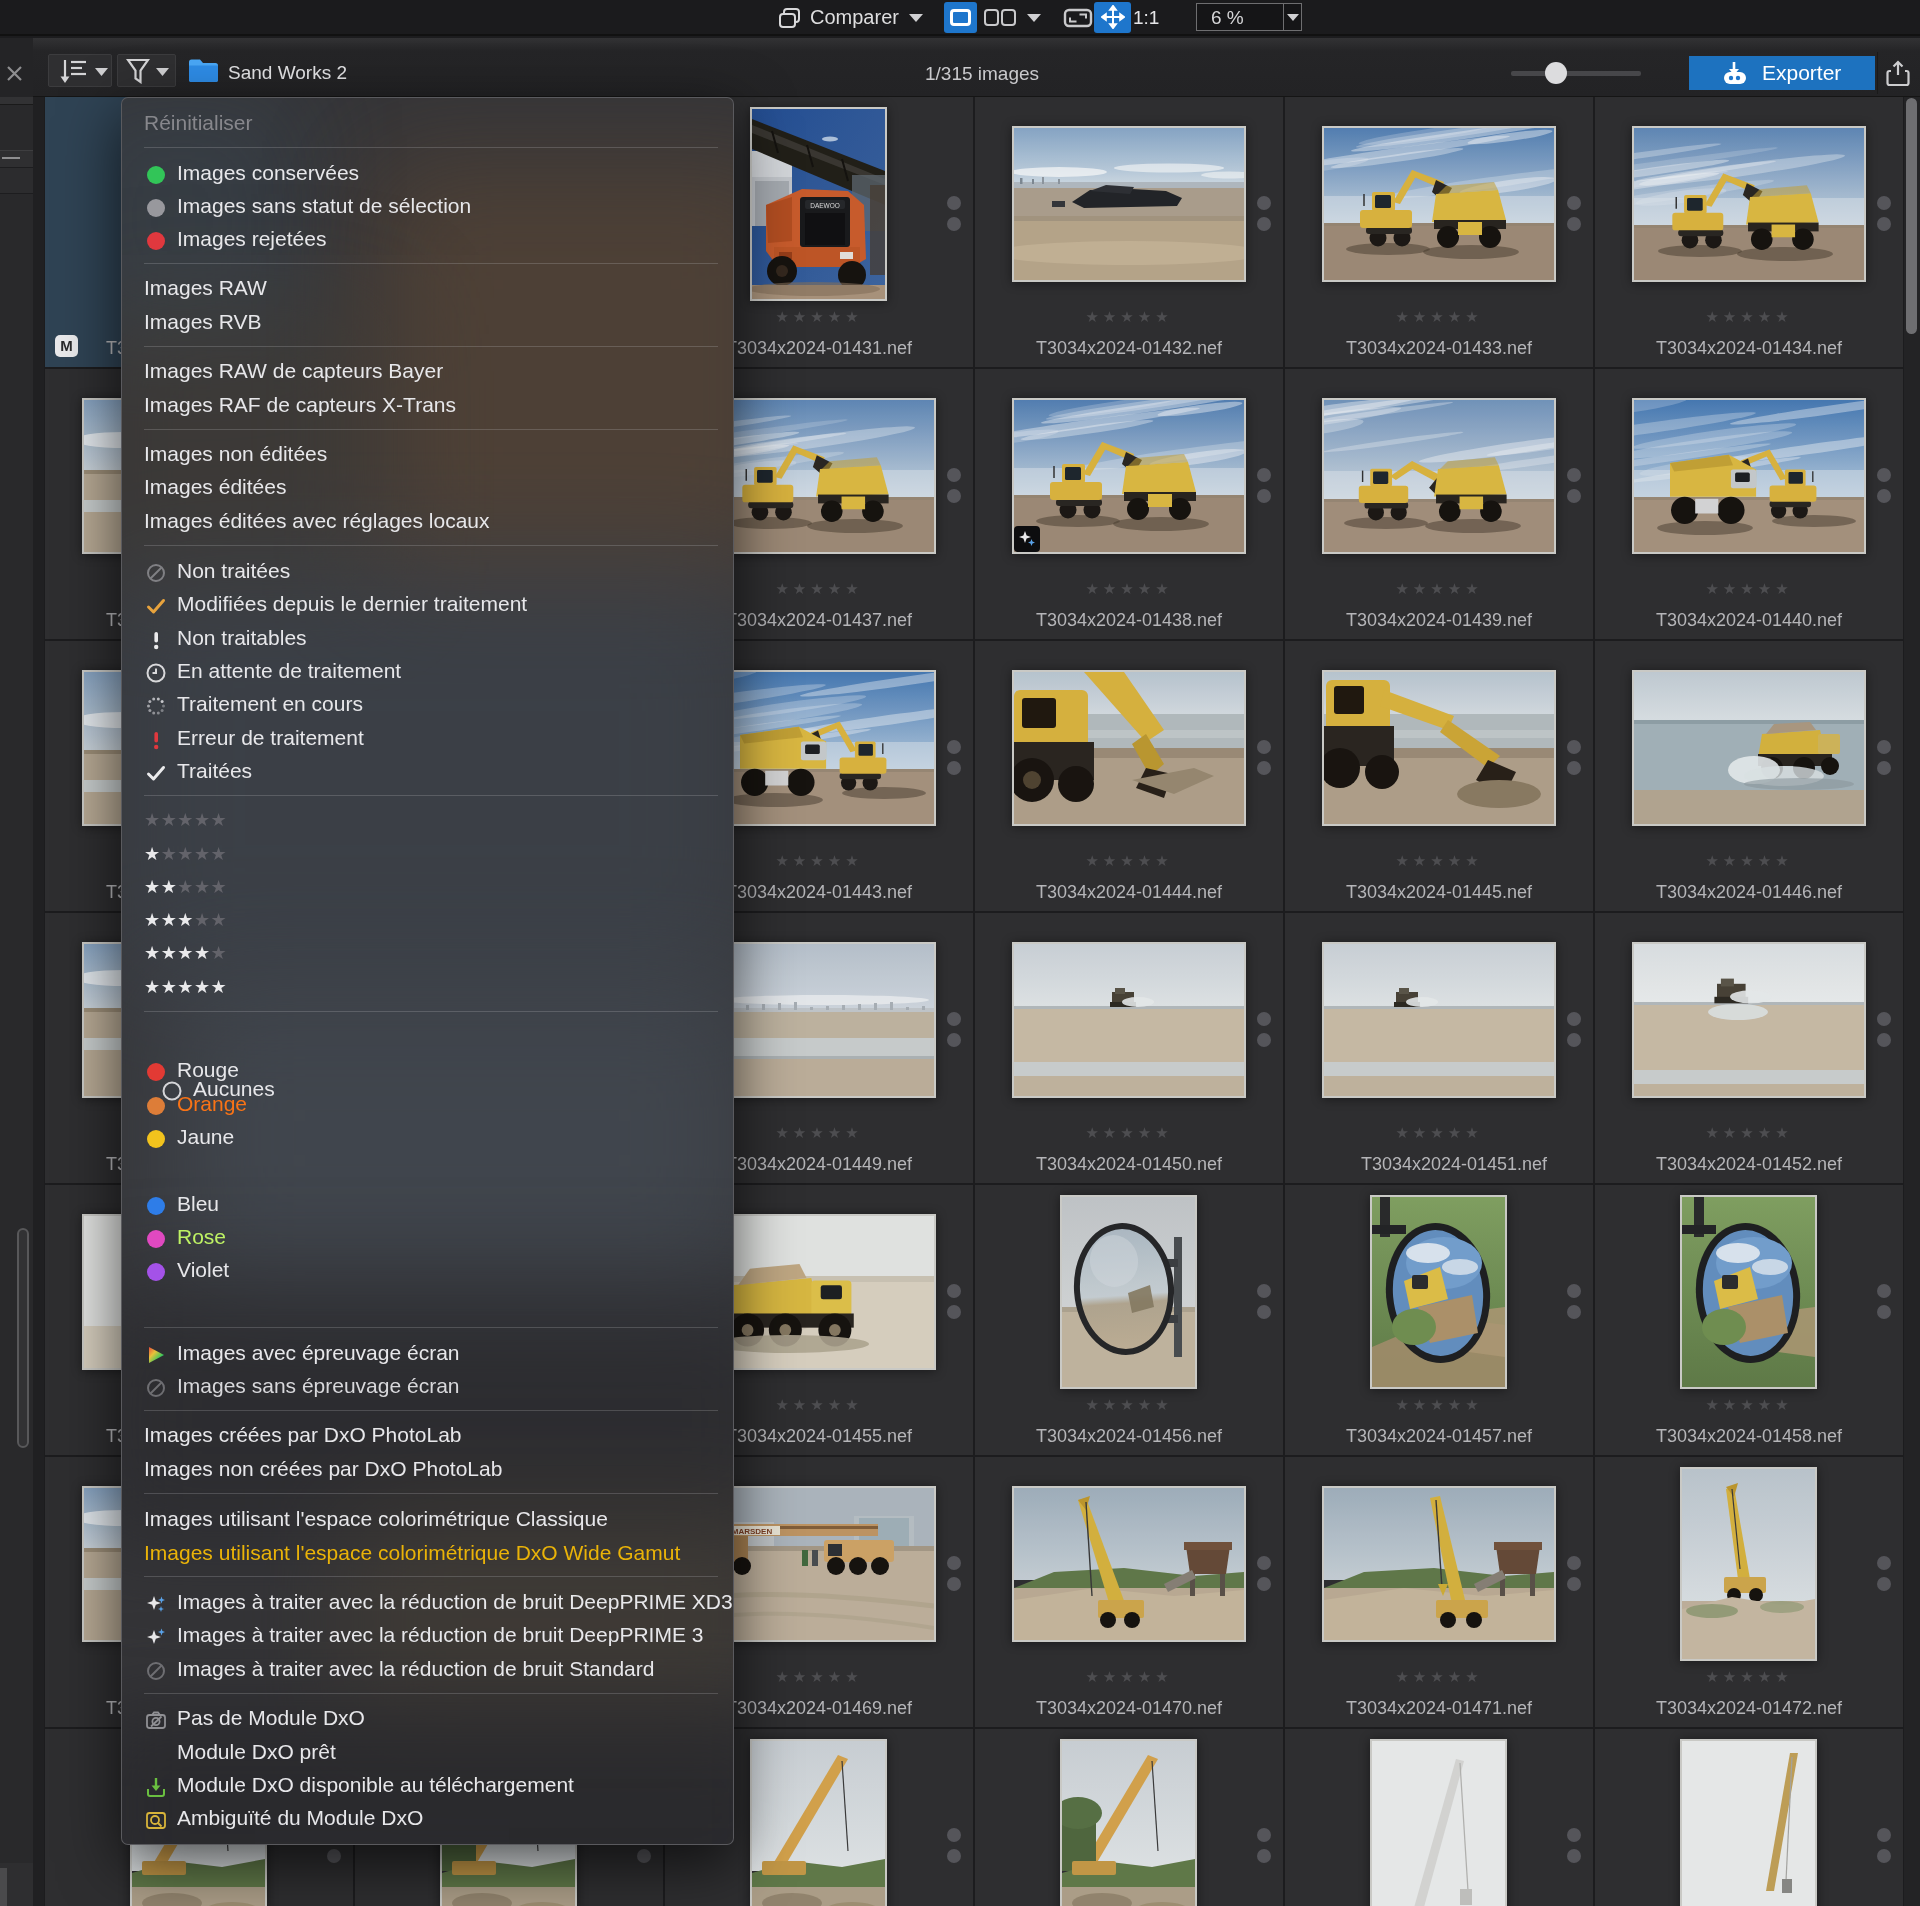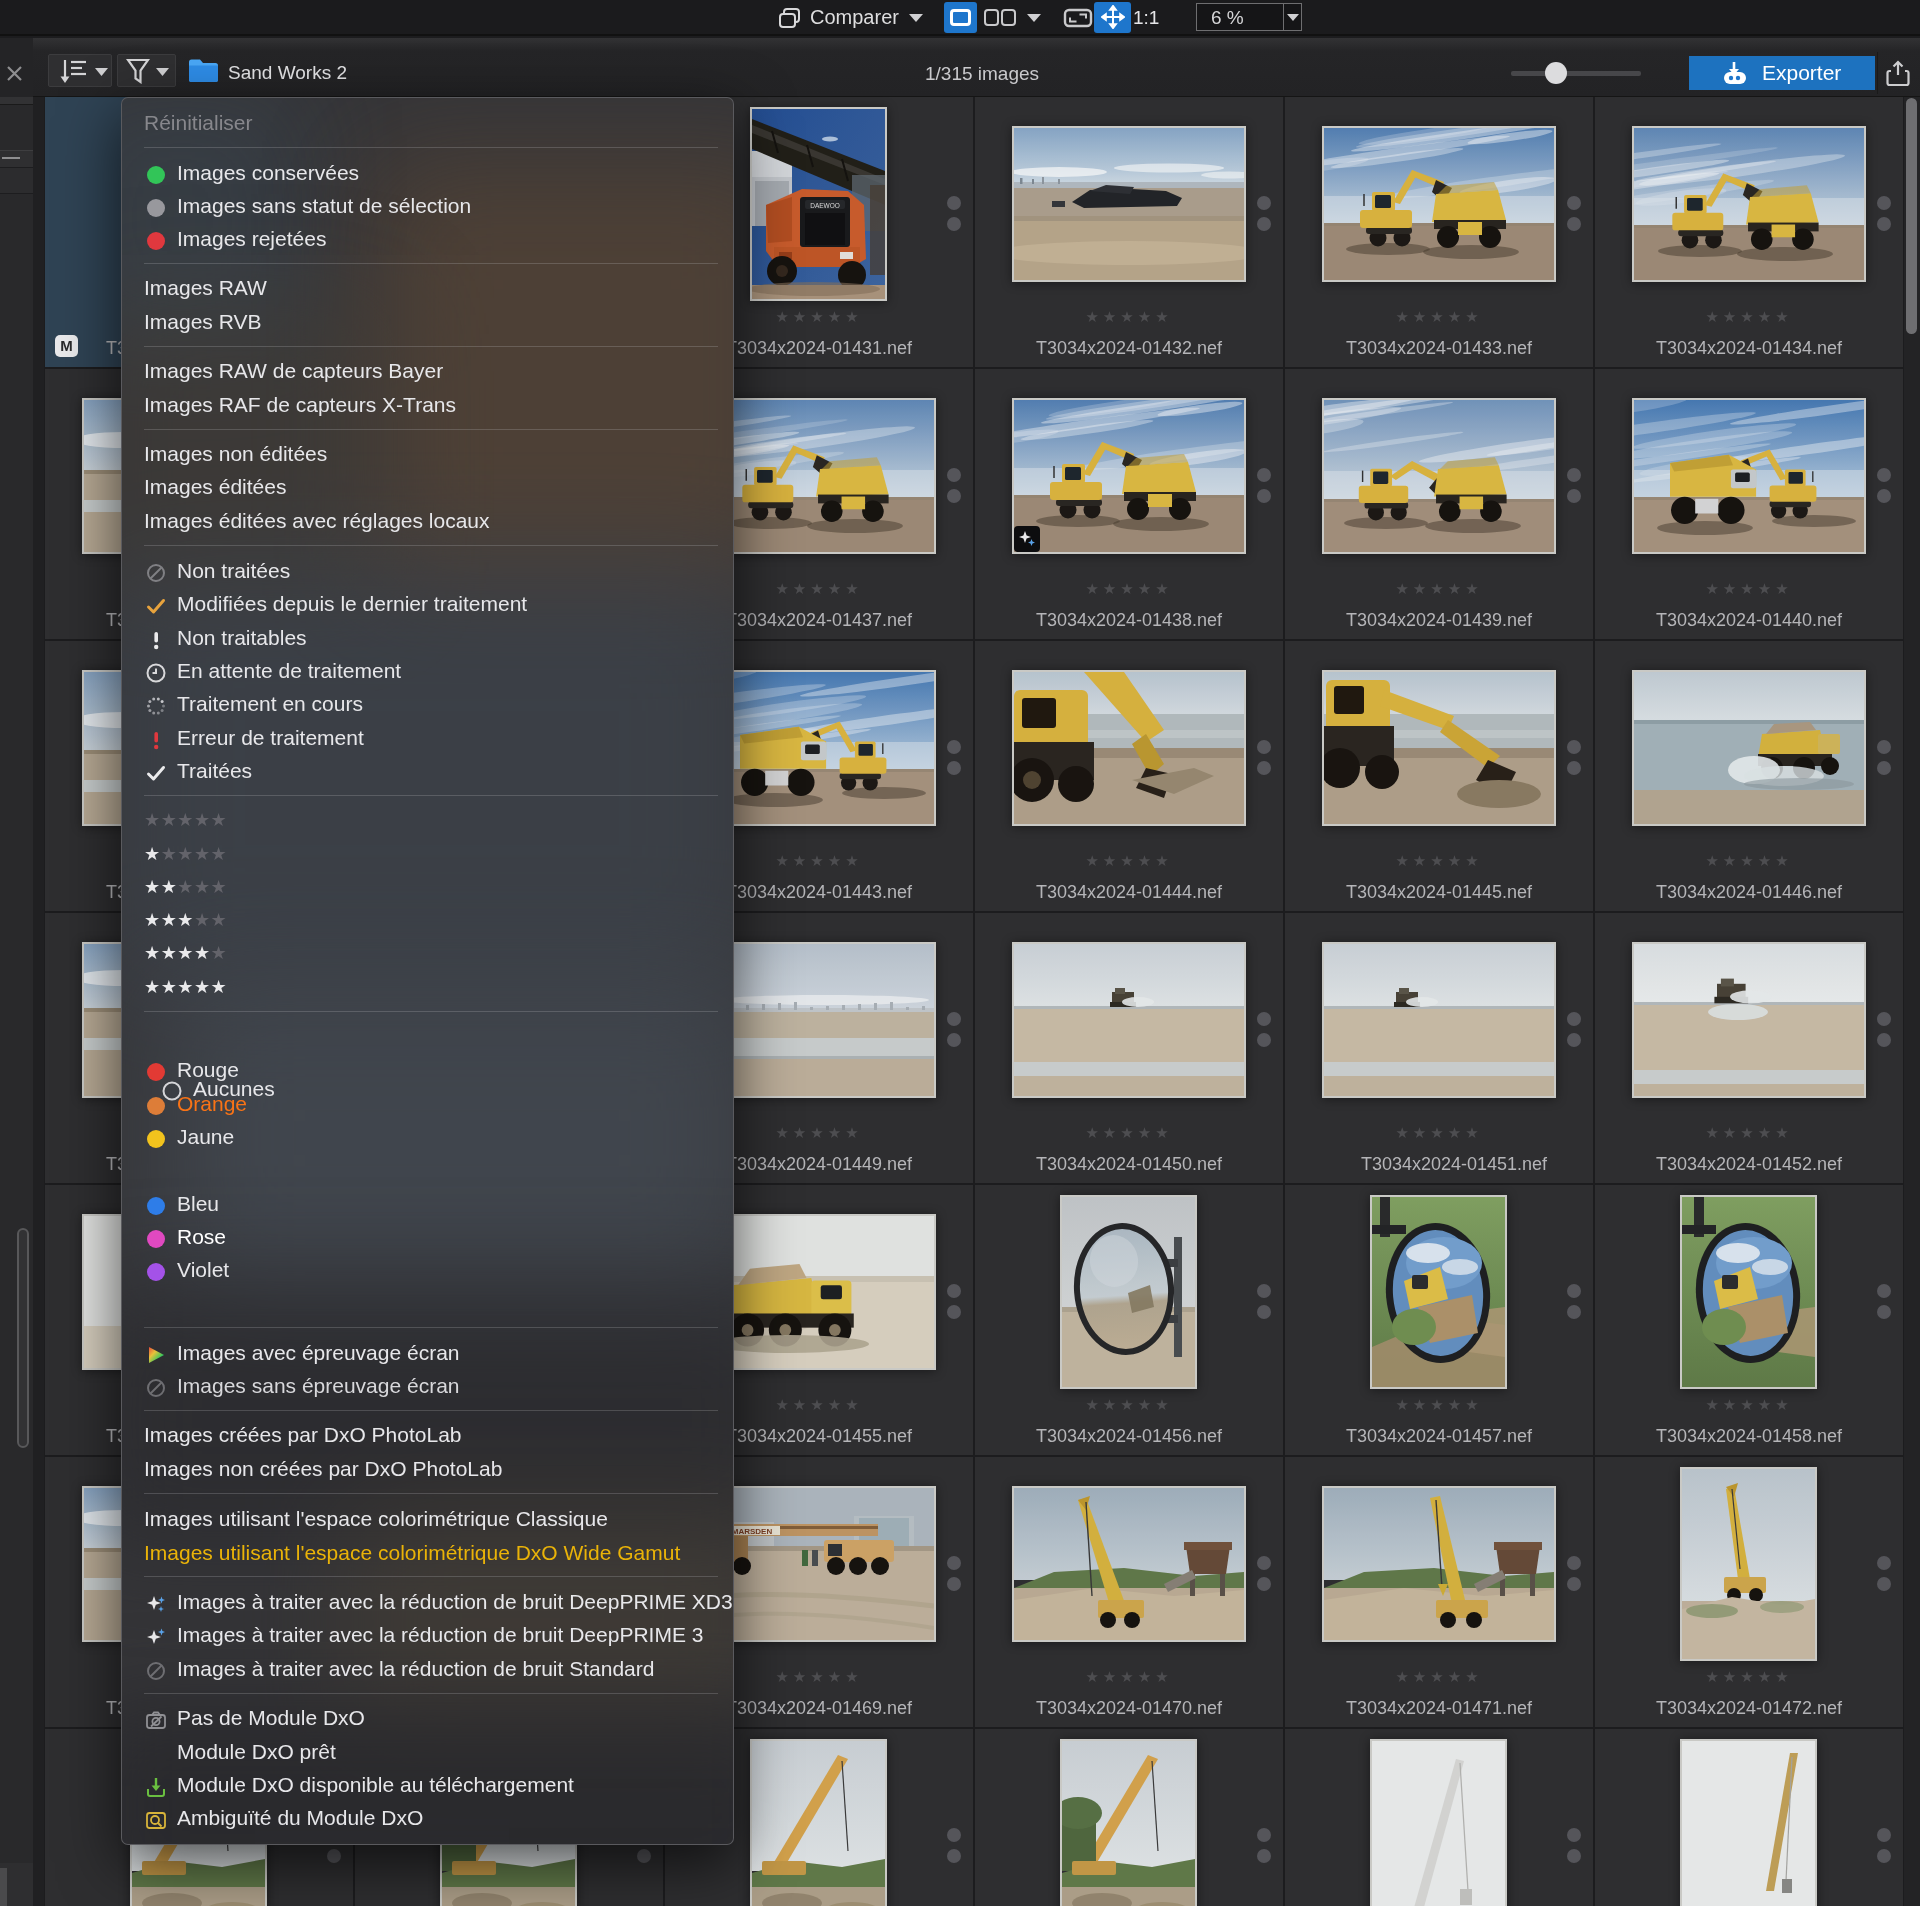--- a/index.html
+++ b/index.html
@@ -1384,21 +1384,21 @@
 <div class="mi" style="top:1088.5px;">
         <div class="micon" style="top:6px;"><svg width="22" height="22">
             <circle cx="11" cy="11" r="9" fill="#2e7de8"></circle>
           </svg></div>
         <div class="tx" style="color:#e7e7ea;position:absolute;left:55px;">Bleu</div>
       </div>
 <div class="mi" style="top:1121.8px;">
         <div class="micon" style="top:6px;"><svg width="22" height="22">
             <circle cx="11" cy="11" r="9" fill="#e049c0"></circle>
           </svg></div>
-        <div class="tx" style="color:#ffffff;position:absolute;left:55px;">Rose</div>
+        <div class="tx" style="color:#bef264;position:absolute;left:55px;">Rose</div>
       </div>
 <div class="mi" style="top:1155px;">
         <div class="micon" style="top:6px;"><svg width="22" height="22">
             <circle cx="11" cy="11" r="9" fill="#a452e8"></circle>
           </svg></div>
         <div class="tx" style="color:#e7e7ea;position:absolute;left:55px;">Violet</div>
       </div>
 <div class="msep" style="top:1229px;"></div>
 <div class="mi" style="top:1237.7px;">
         <div class="micon" style="top:6px;"><svg width="22" height="22">

